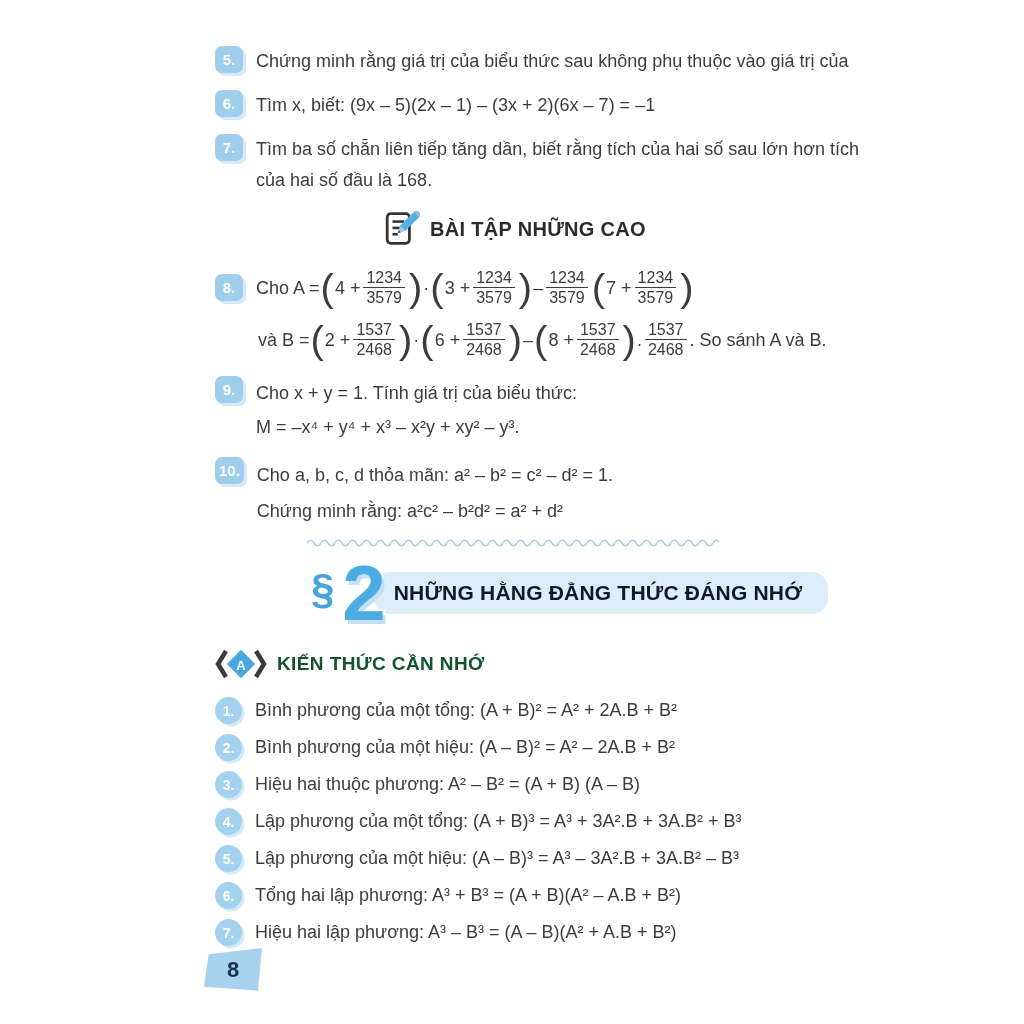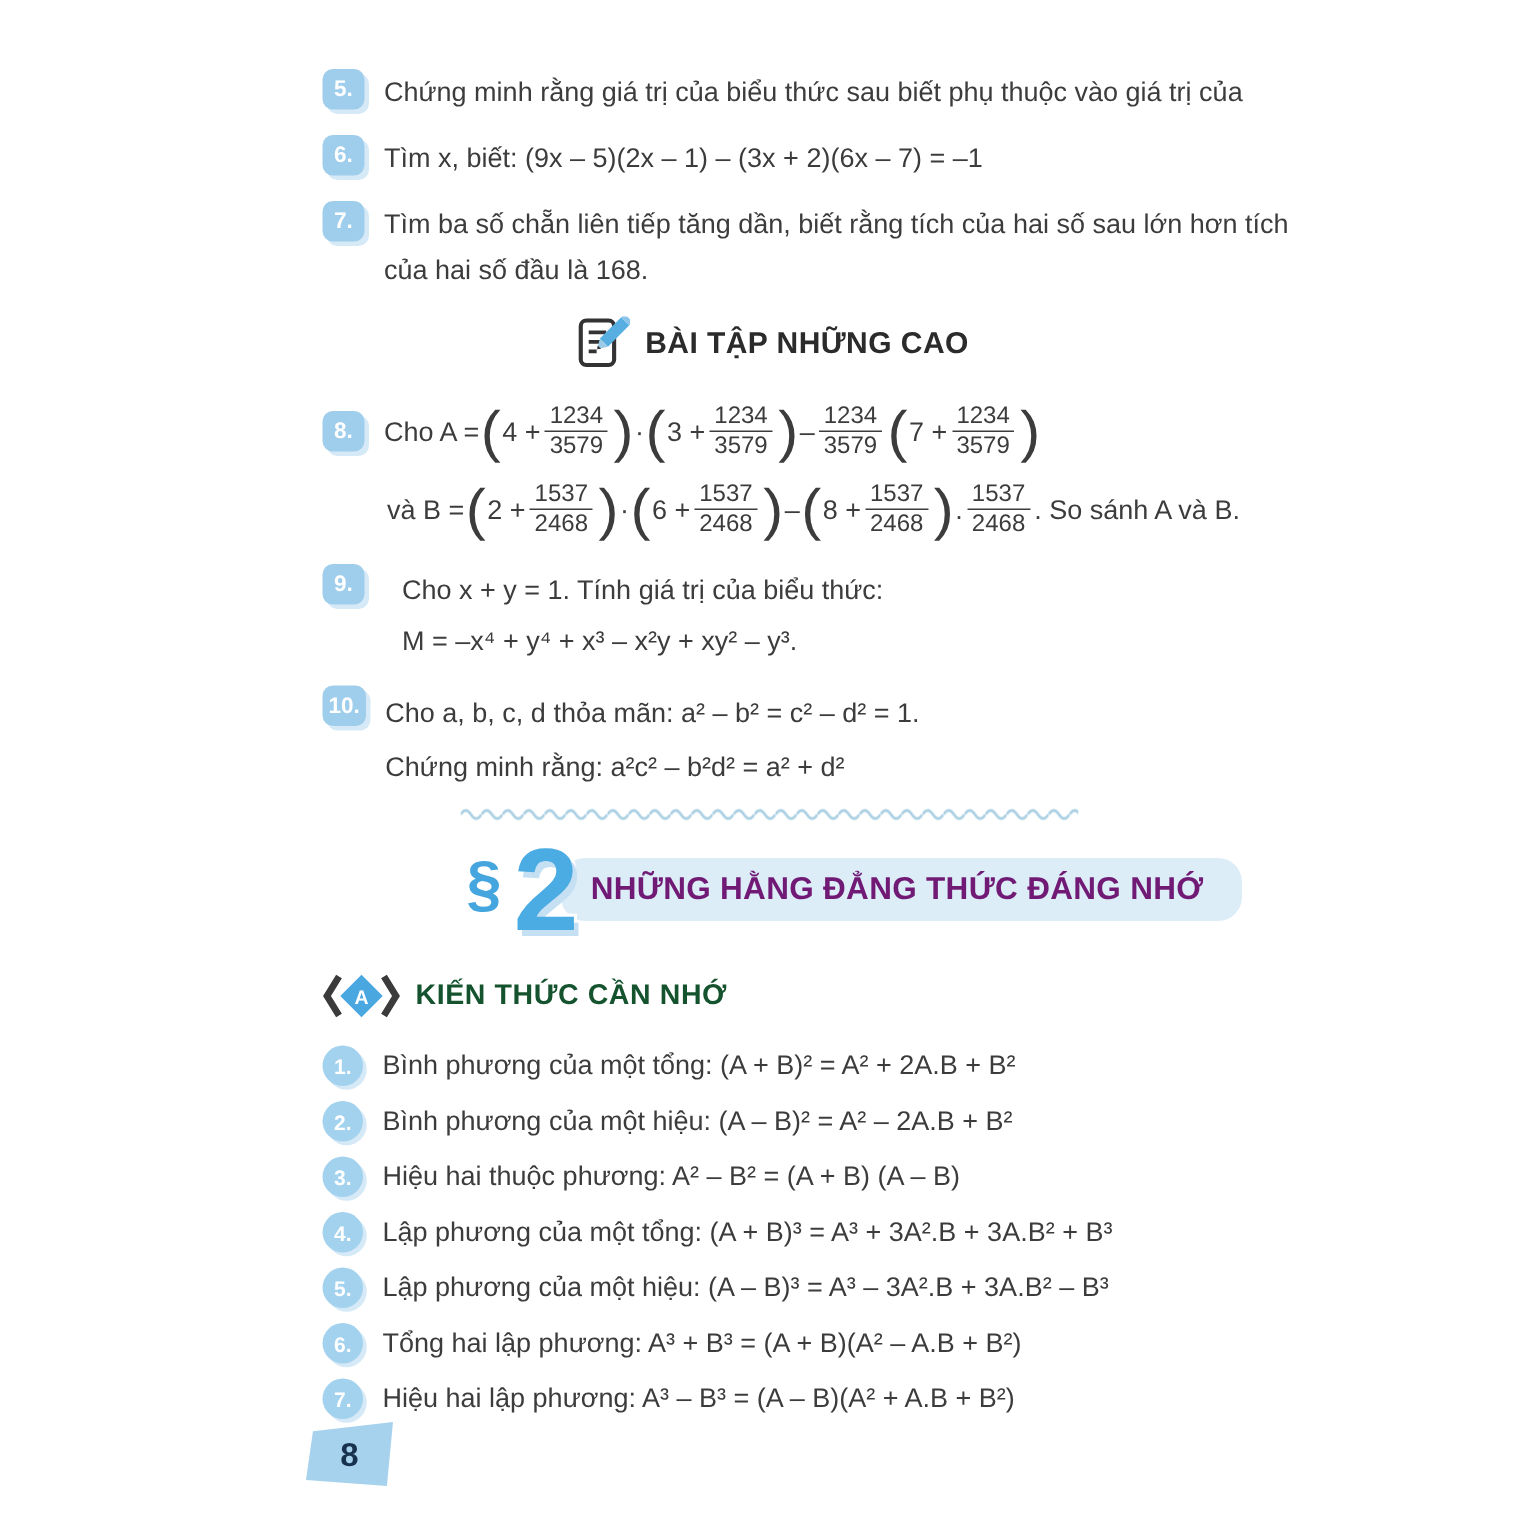--- a/index.html
+++ b/index.html
@@ -43,21 +43,21 @@
   .wavy { margin:6px 0 2px 92px; display:block; }
 
   
   .section-heading { display:flex; align-items:center; margin:6px 0 16px 96px; height:76px; position:relative; }
   .section-symbol { font-size:42px; font-weight:bold; color:#45a5de; margin-right:8px; margin-top:-8px; }
   .section-number { font-size:78px; font-weight:800; color:#4babe3; line-height:0.9;
                     text-shadow:3px 4px 0 #c6e0f3, -2px -2px 0 #ffffff, 2px -2px 0 #ffffff, -2px 2px 0 #ffffff;
                     position:relative; z-index:2; }
   .section-pill { background:#dcedf8; border-radius:16px; padding:9px 26px 9px 20px; margin-left:-12px;
                   position:relative; z-index:1; }
-  .section-pill .title { font-weight:bold; font-size:21px; color:#701a75; letter-spacing:0.2px; white-space:nowrap; }
+  .section-pill .title { font-weight:bold; font-size:21px; color:#0f172a; letter-spacing:0.2px; white-space:nowrap; }
 
   
   .kn-heading { display:flex; align-items:center; gap:10px; margin:0 0 16px 0; height:34px; }
   .kn-title { font-weight:bold; font-size:19px; color:#14532d; letter-spacing:0.4px; }
 
   
   .kn-item { display:flex; align-items:center; margin-bottom:10px; }
   .cir-badge {
     width:27px; height:27px; border-radius:50%;
     background:#a3d2ef; color:#ffffff; font-weight:bold; font-size:14px;
@@ -76,21 +76,21 @@
   .page-badge span { font-size:22px; font-weight:bold; color:#16324f; }
 </style>
 </head>
 <body>
 
 <div class="content">
 
   <div class="prob mb14">
     <div class="sq-badge">5.</div>
     <div class="prob-text">
-      <div>Chứng minh rằng giá trị của biểu thức sau biết phụ thuộc vào giá trị của</div>
+      <div>Chứng minh rằng giá trị của biểu thức sau không phụ thuộc vào giá trị của</div>
     </div>
   </div>
 
   <div class="prob mb14">
     <div class="sq-badge">6.</div>
     <div class="prob-text">
       <div>Tìm x, biết: (9x – 5)(2x – 1) – (3x + 2)(6x – 7) = –1</div>
     </div>
   </div>
 
@@ -181,21 +181,21 @@
             <span class="num">1537</span>
             <span class="den">2468</span>
           </span>
           <span class="mt">. So sánh A và B.</span>
         </div>
     </div>
   </div>
 
   <div class="prob mb14">
     <div class="sq-badge">9.</div>
-    <div class="prob-text" style="line-height:34px;margin-left:12px;">
+    <div class="prob-text" style="line-height:34px;">
       <div>Cho x + y = 1. Tính giá trị của biểu thức:</div>
       <div>M = –x⁴ + y⁴ + x³ – x²y + xy² – y³.</div>
     </div>
   </div>
 
   <div class="prob">
     <div class="sq-badge">10.</div>
     <div class="prob-text" style="line-height:36px;">
       <div>Cho a, b, c, d thỏa mãn: a² – b² = c² – d² = 1.</div>
       <div>Chứng minh rằng: a²c² – b²d² = a² + d²</div>

